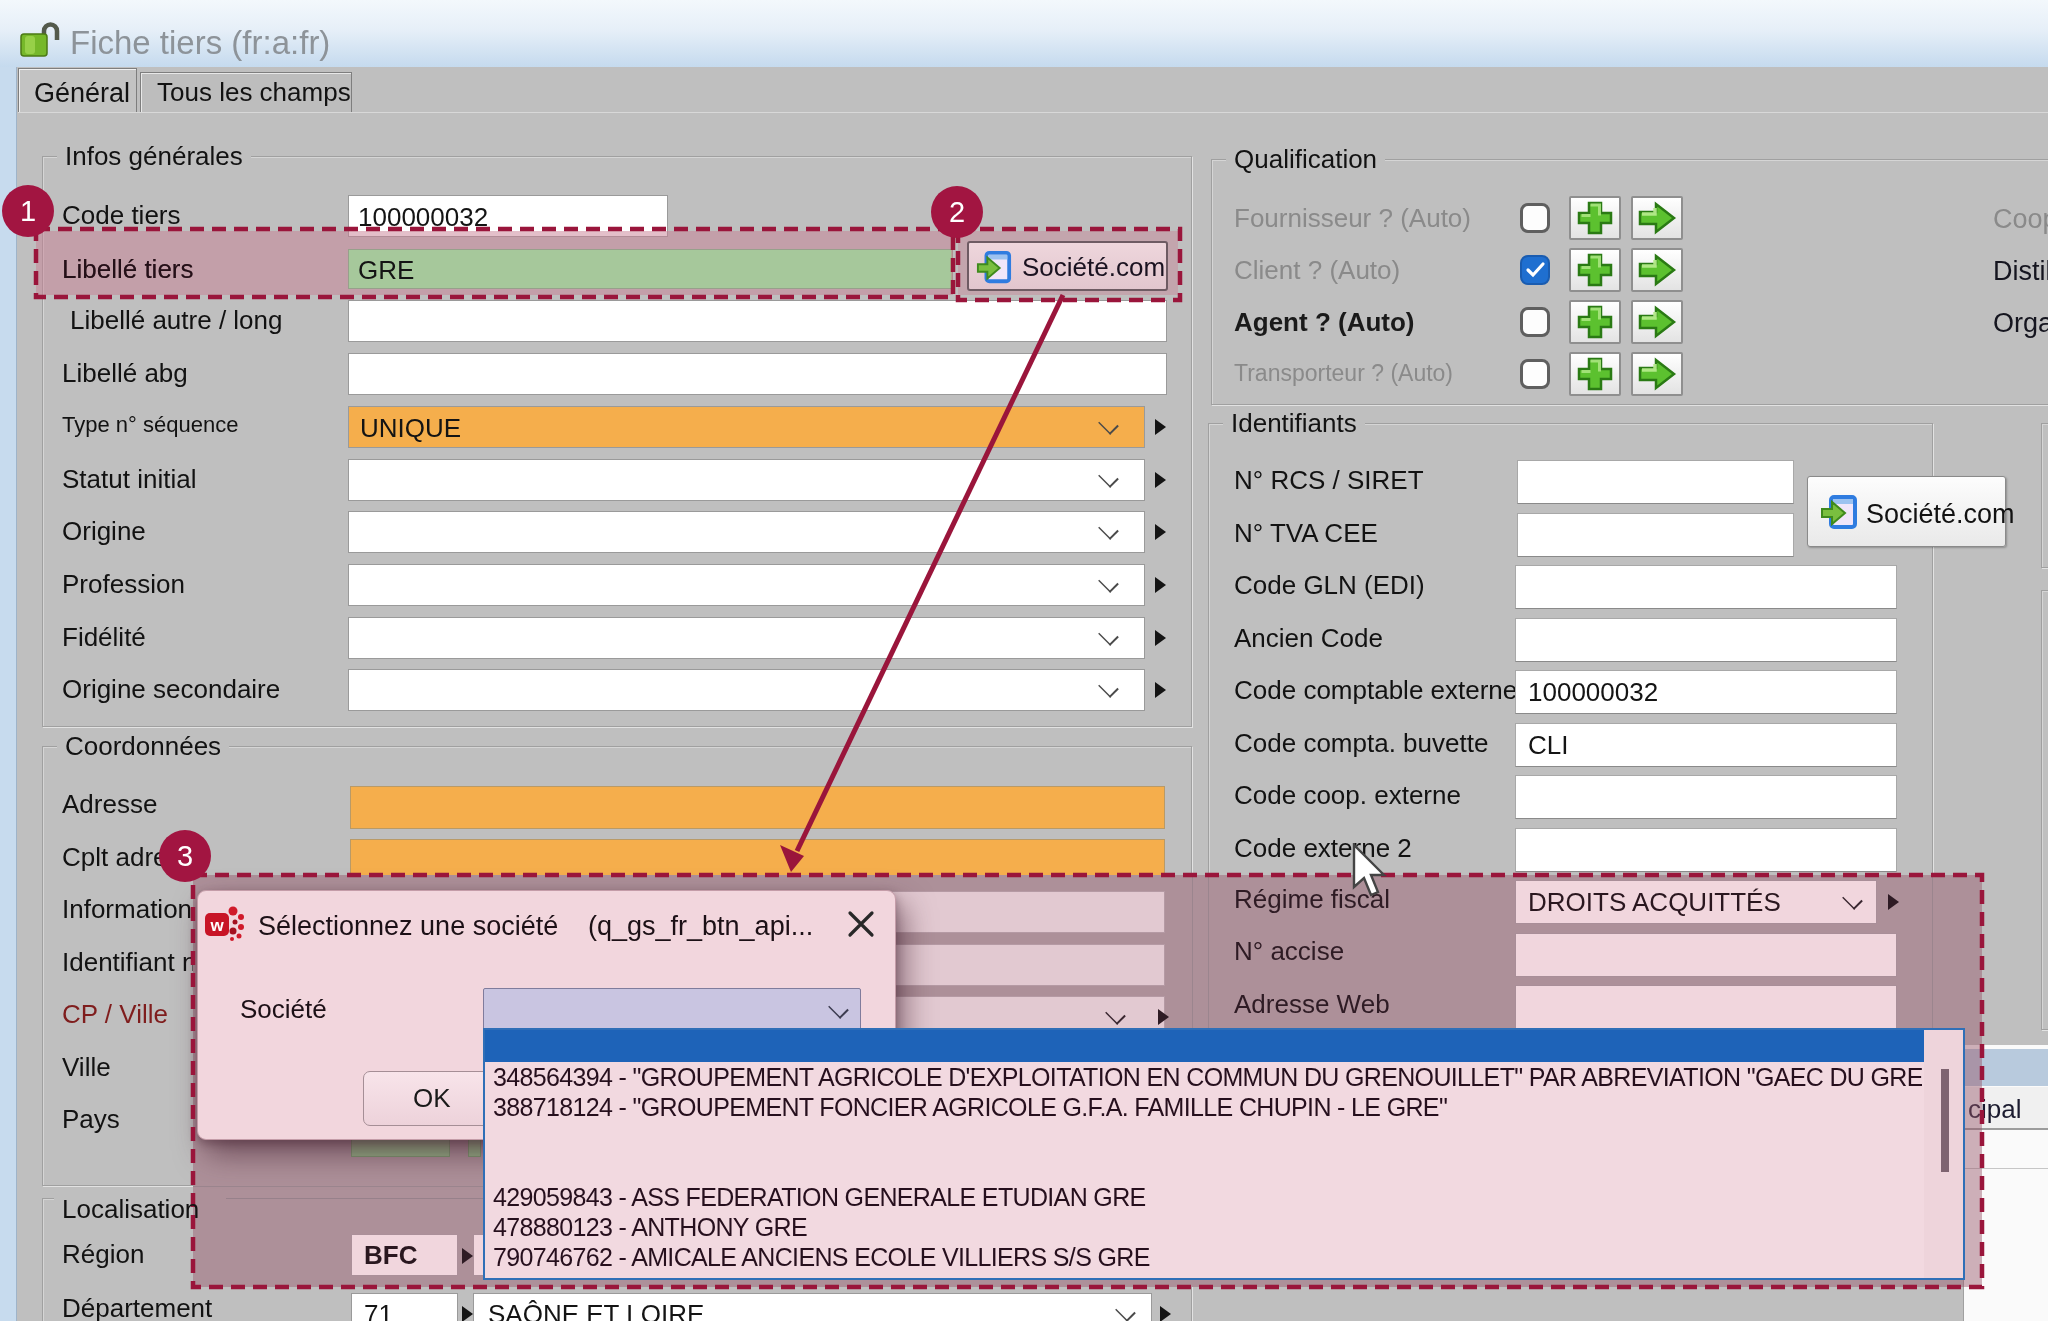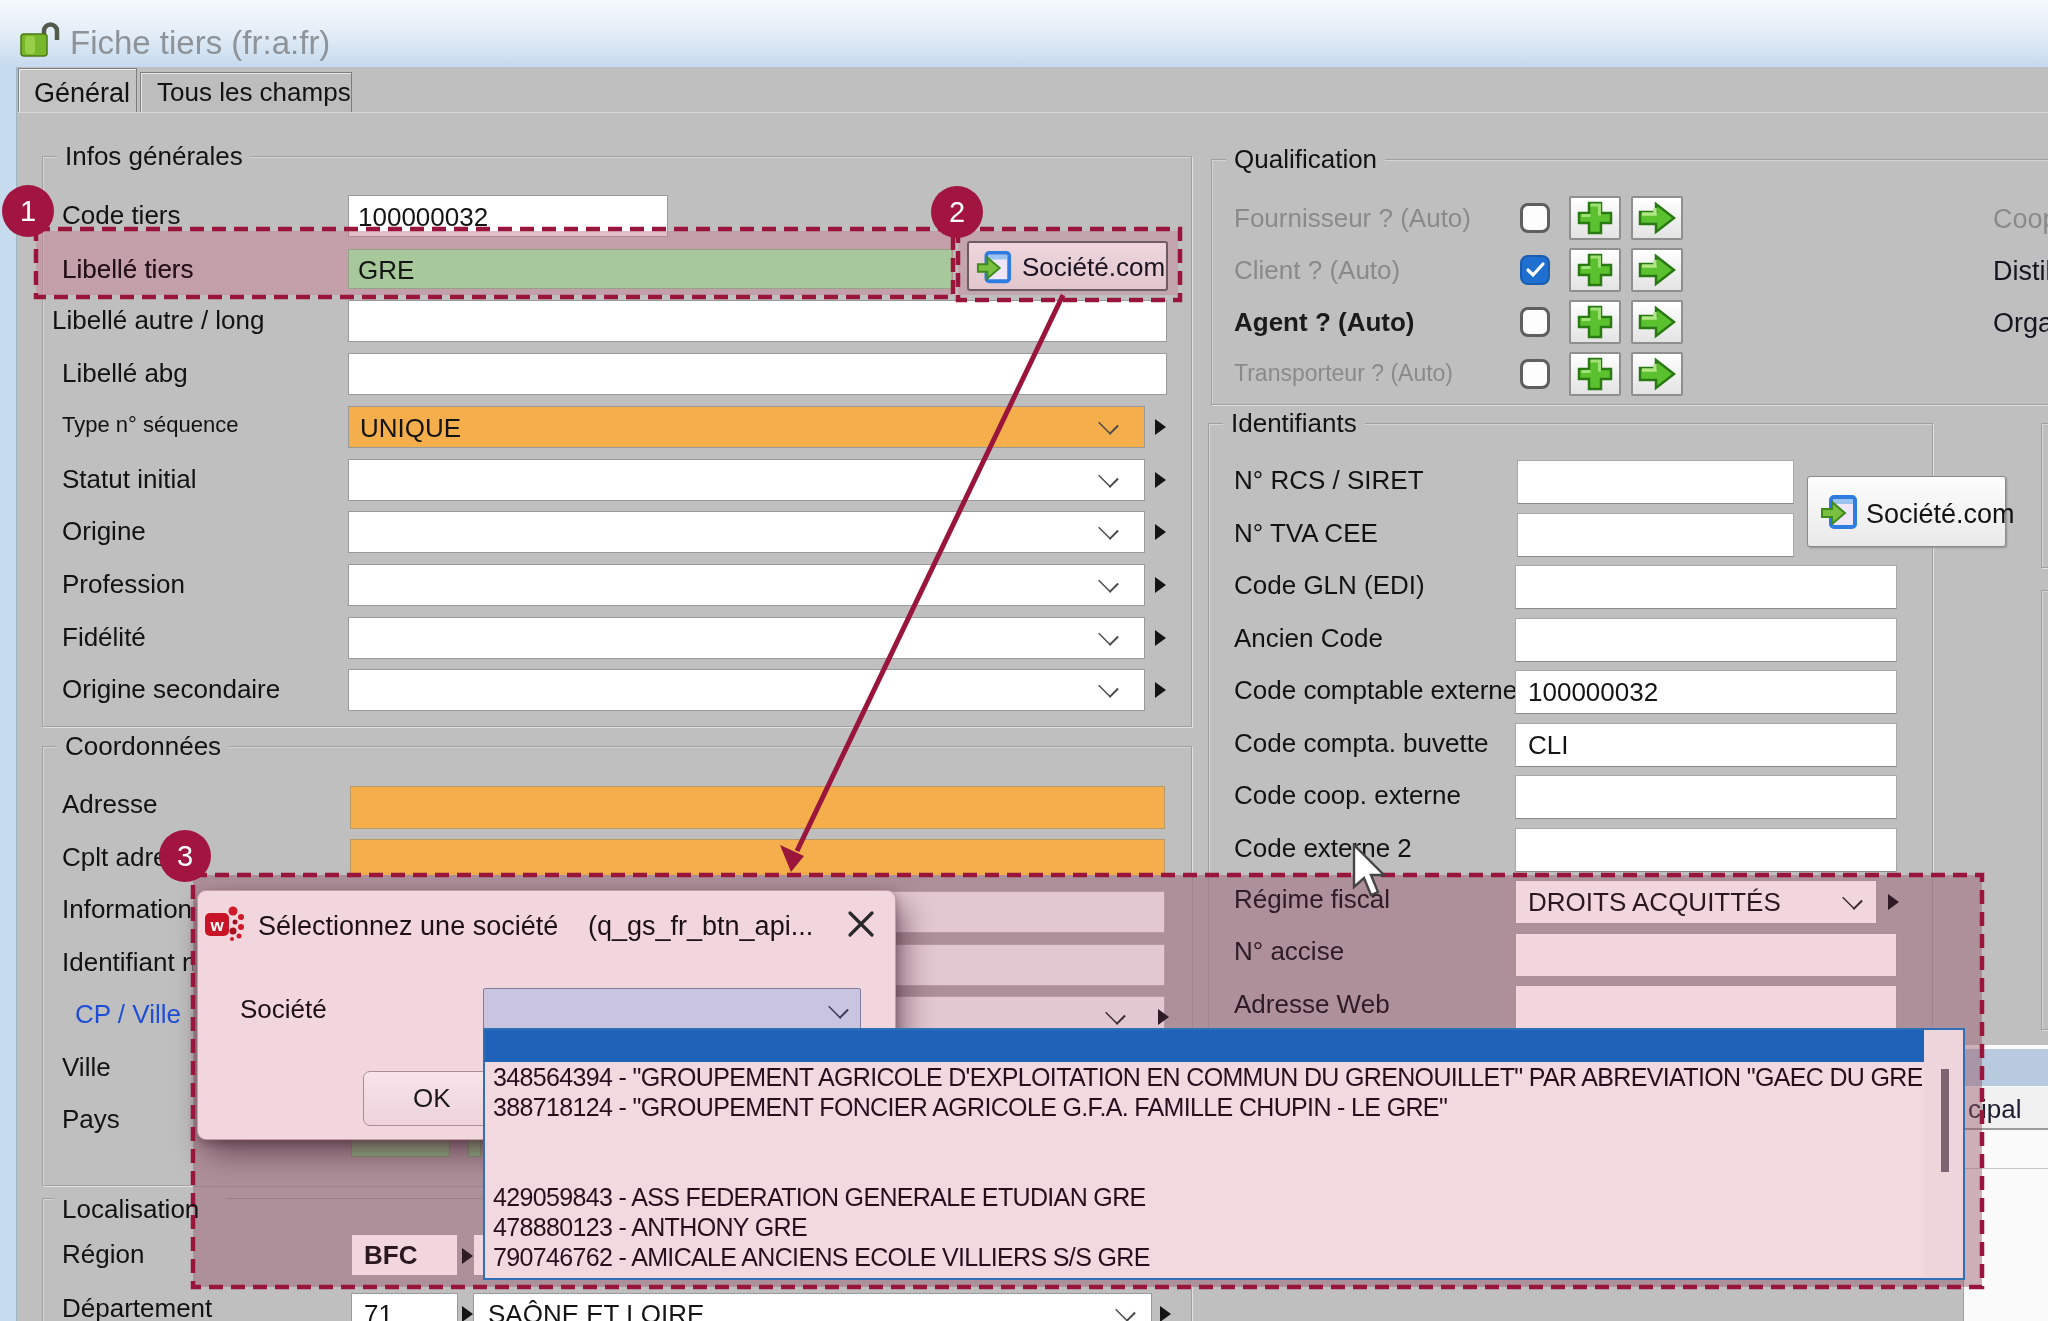--- a/index.html
+++ b/index.html
@@ -33,21 +33,21 @@
 <div class="gb" style="left:1211px;top:159px;width:845px;height:246px">
     <div class="gl">Qualification</div>
   </div>
 <div class="gb" style="left:1208px;top:423px;width:725px;height:630px">
     <div class="gl">Identifiants</div>
   </div>
 <div class="gb" style="left:2041px;top:423px;width:20px;height:145px"></div>
 <div class="gb" style="left:2041px;top:590px;width:20px;height:440px"></div>
 <div class="lb" style="left:62px;top:201px;font-size:26px;color:#121212;font-weight:400;">Code tiers</div>
 <div class="lb" style="left:62px;top:255px;font-size:26px;color:#121212;font-weight:400;">Libellé tiers</div>
-<div class="lb" style="left:52px;top:306px;font-size:26px;color:#121212;font-weight:400;">Libellé autre / long</div>
+<div class="lb" style="left:70px;top:306px;font-size:26px;color:#121212;font-weight:400;">Libellé autre / long</div>
 <div class="lb" style="left:62px;top:359px;font-size:26px;color:#121212;font-weight:400;">Libellé abg</div>
 <div class="lb" style="left:62px;top:412px;font-size:22px;color:#121212;font-weight:400;">Type n° séquence</div>
 <div class="lb" style="left:62px;top:465px;font-size:26px;color:#121212;font-weight:400;">Statut initial</div>
 <div class="lb" style="left:62px;top:517px;font-size:26px;color:#121212;font-weight:400;">Origine</div>
 <div class="lb" style="left:62px;top:570px;font-size:26px;color:#121212;font-weight:400;">Profession</div>
 <div class="lb" style="left:62px;top:623px;font-size:26px;color:#121212;font-weight:400;">Fidélité</div>
 <div class="lb" style="left:62px;top:675px;font-size:26px;color:#121212;font-weight:400;">Origine secondaire</div>
 <div class="a" style="left:348px;top:195px;width:320px;height:42px;background:#fff;border:1px solid #9a9a9a;"></div>
 <div class="lb" style="left:358px;top:203px;font-size:26px;color:#141414;">100000032</div>
 <div class="a" style="left:348px;top:249px;width:605px;height:40px;background:#a6c89b;border:1px solid #97a08b;"></div>
@@ -70,21 +70,21 @@
 <div class="a" style="left:1100px;top:574px;width:17px;height:17px;border-right:2.5px solid #4a4a4a;border-bottom:2.5px solid #4a4a4a;transform:rotate(45deg) scale(1,0.72)"></div>
 <div class="a" style="left:1155px;top:577px;width:0;height:0;border-left:11px solid #141414;border-top:8px solid transparent;border-bottom:8px solid transparent"></div>
 <div class="a" style="left:1100px;top:627px;width:17px;height:17px;border-right:2.5px solid #4a4a4a;border-bottom:2.5px solid #4a4a4a;transform:rotate(45deg) scale(1,0.72)"></div>
 <div class="a" style="left:1155px;top:630px;width:0;height:0;border-left:11px solid #141414;border-top:8px solid transparent;border-bottom:8px solid transparent"></div>
 <div class="a" style="left:1100px;top:679px;width:17px;height:17px;border-right:2.5px solid #4a4a4a;border-bottom:2.5px solid #4a4a4a;transform:rotate(45deg) scale(1,0.72)"></div>
 <div class="a" style="left:1155px;top:682px;width:0;height:0;border-left:11px solid #141414;border-top:8px solid transparent;border-bottom:8px solid transparent"></div>
 <div class="lb" style="left:62px;top:790px;font-size:26px;color:#121212;font-weight:400;">Adresse</div>
 <div class="lb" style="left:62px;top:843px;font-size:26px;color:#121212;font-weight:400;">Cplt adresse</div>
 <div class="lb" style="left:62px;top:895px;font-size:26px;color:#121212;font-weight:400;">Informations</div>
 <div class="lb" style="left:62px;top:948px;font-size:26px;color:#121212;font-weight:400;">Identifiant na</div>
-<div class="lb" style="left:75px;top:1000px;font-size:26px;color:#1d4ed8;font-weight:400;">CP / Ville</div>
+<div class="lb" style="left:62px;top:1000px;font-size:26px;color:#7f1d1d;font-weight:400;">CP / Ville</div>
 <div class="lb" style="left:62px;top:1053px;font-size:26px;color:#121212;font-weight:400;">Ville</div>
 <div class="lb" style="left:62px;top:1105px;font-size:26px;color:#121212;font-weight:400;">Pays</div>
 <div class="a" style="left:350px;top:786px;width:815px;height:43px;background:#f5ae4c;border:1px solid #b99a67;"></div>
 <div class="a" style="left:350px;top:839px;width:815px;height:38px;background:#f5ae4c;border:1px solid #b99a67;"></div>
 <div class="lb" style="left:62px;top:1240px;font-size:26px;color:#121212;font-weight:400;">Région</div>
 <div class="lb" style="left:62px;top:1294px;font-size:26px;color:#121212;font-weight:400;">Département</div>
 <div class="a" style="left:351px;top:1293px;width:107px;height:42px;background:#fff;border:1px solid #9a9a9a;"></div>
 <div class="lb" style="left:364px;top:1300px;font-size:26px;color:#141414;">71</div>
 <div class="a" style="left:462px;top:1306px;width:0;height:0;border-left:11px solid #141414;border-top:8px solid transparent;border-bottom:8px solid transparent"></div>
 <div class="a" style="left:473px;top:1293px;width:679px;height:42px;background:#fff;border:1px solid #9a9a9a;"></div>

